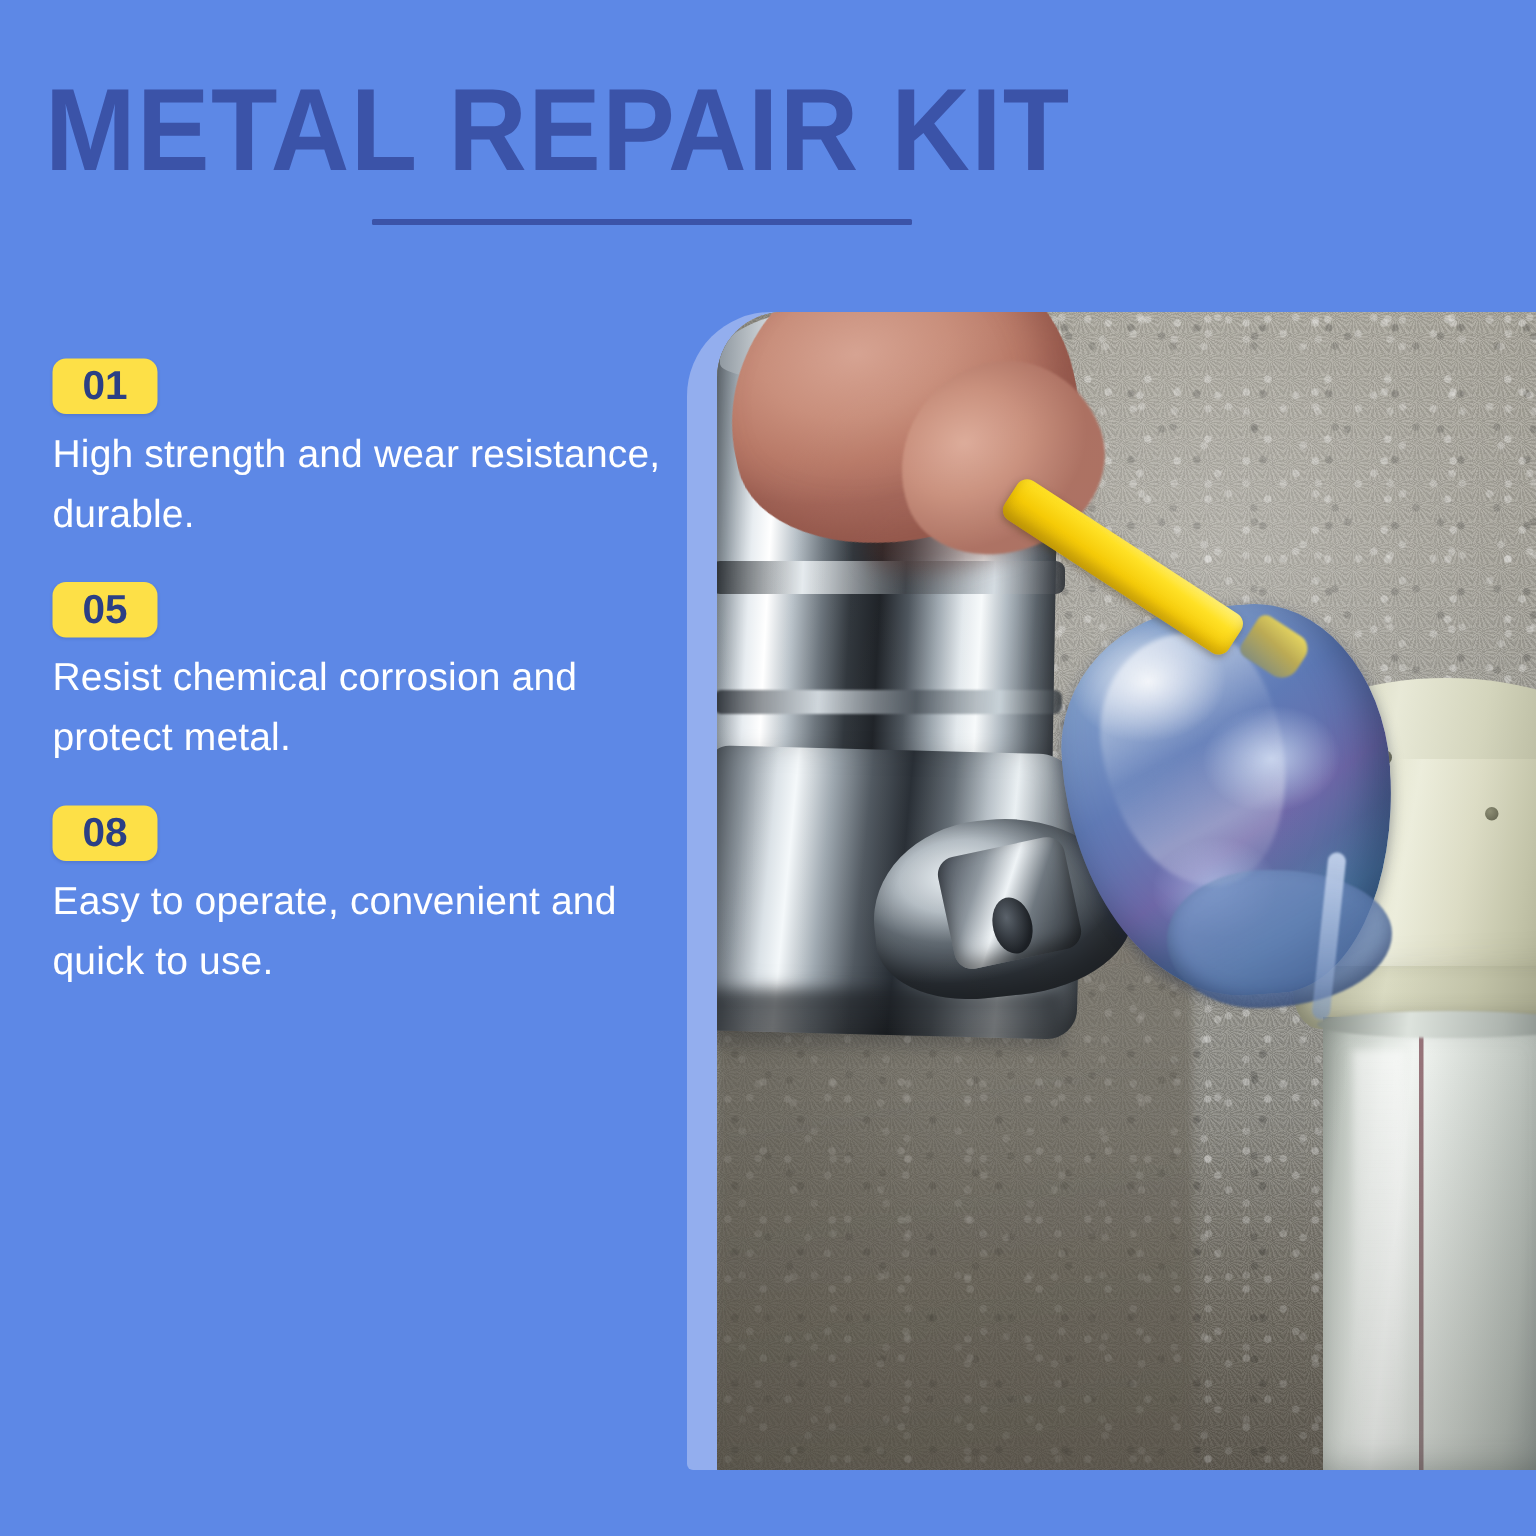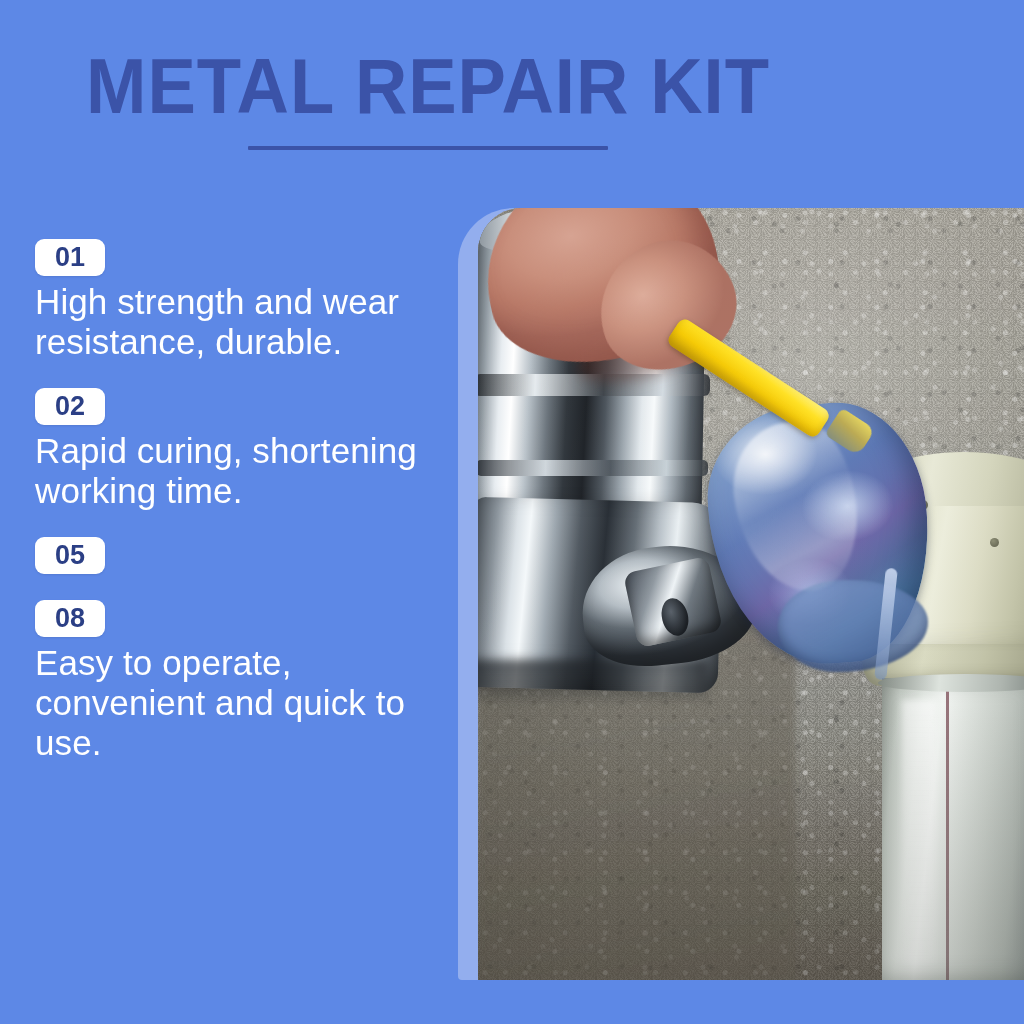--- a/index.html
+++ b/index.html
@@ -15,21 +15,21 @@
     background: #5d88e6;
     font-family: "Liberation Sans", "DejaVu Sans", sans-serif;
   }
 
   
   .title-block {
     position: absolute;
     left: 0;
     top: 44px;
     width: 856px;
-    text-align: center;
+    text-align: left;
   }
   .poster-title {
     font-family: "Liberation Sans Narrow", "Liberation Sans", sans-serif;
     font-size: 78px;
     line-height: 84px;
     font-weight: 700;
     letter-spacing: 1px;
     color: #3b53a8;
     transform: scaleX(0.93);
     transform-origin: center center;
@@ -52,33 +52,33 @@
   }
   .feature {
     margin-bottom: 26px;
   }
   .feature:last-child { margin-bottom: 0; }
 
   .badge {
     display: inline-block;
     min-width: 46px;
     padding: 3px 12px 4px 12px;
-    background: #ffffff;
+    background: #fde047;
     border-radius: 9px;
     color: #2b3f85;
     font-size: 27px;
     line-height: 30px;
     font-weight: 700;
     text-align: center;
     box-shadow: 0 1px 2px rgba(40, 60, 130, 0.18);
   }
   .feature-text {
     margin-top: 6px;
     color: #ffffff;
-    font-size: 35px;
+    font-size: 26px;
     line-height: 40px;
     font-weight: 400;
     letter-spacing: 0.1px;
     max-width: 415px;
   }
 
   
   .photo-frame {
     position: absolute;
     left: 458px;
@@ -432,27 +432,24 @@
     <div class="title-rule"></div>
   </div>
 
   <div class="features">
 
     <div class="feature">
       <div class="badge">01</div>
       <div class="feature-text">High strength and wear resistance, durable.</div>
     </div>
 
-    <div class="feature">
-      <div class="badge">02</div>
-      <div class="feature-text">Rapid curing, shortening working time.</div>
-    </div>
 
     <div class="feature">
       <div class="badge">05</div>
+      <div class="feature-text">Resist chemical corrosion and protect metal.</div>
     </div>
 
     <div class="feature">
       <div class="badge">08</div>
       <div class="feature-text">Easy to operate, convenient and quick to use.</div>
     </div>
 
   </div>
 
   <div class="photo-frame">

